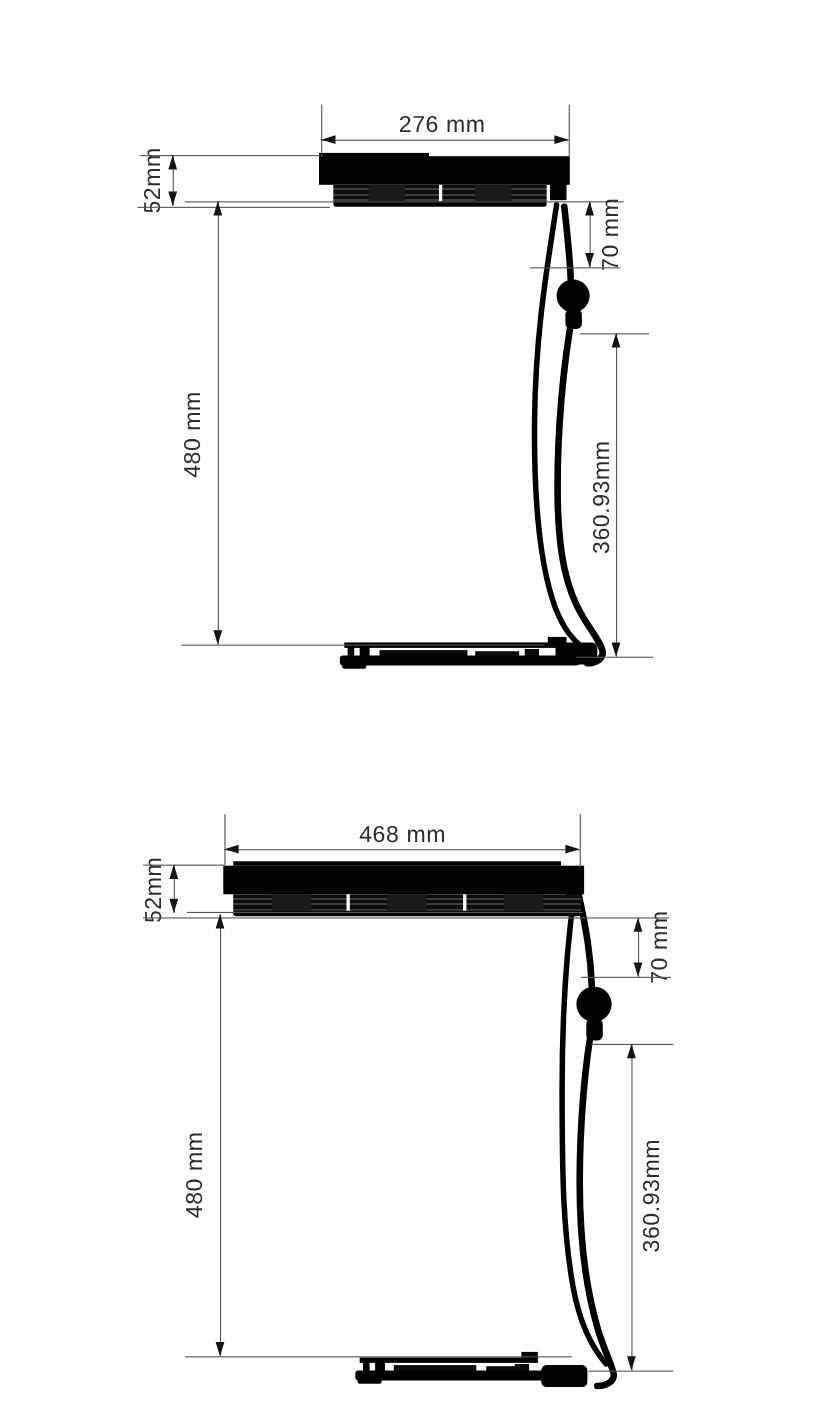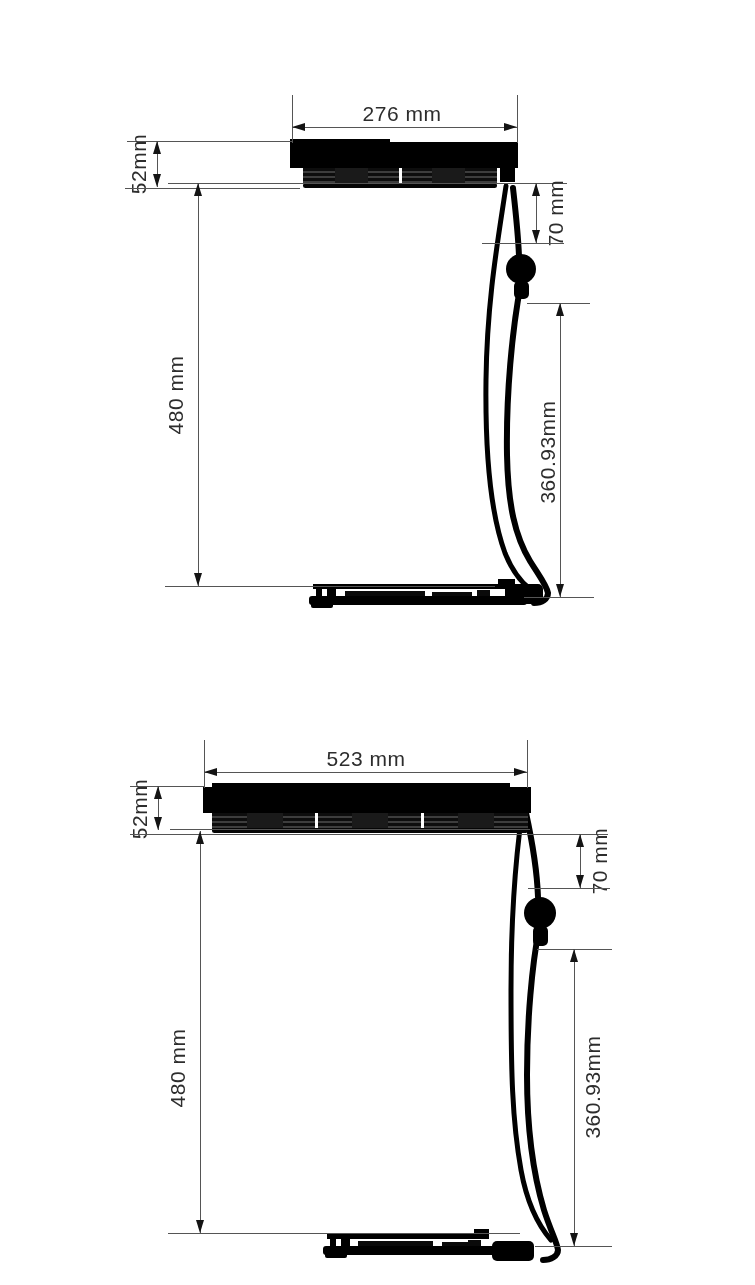--- a/index.html
+++ b/index.html
@@ -129,21 +129,21 @@
   <div class="fanhub" style="left:458px;top:163px;width:36px;height:15px;"></div>
   <div class="fangap" style="left:315px;top:163px;width:3px;height:16px;"></div>
   <div class="fangap" style="left:421px;top:163px;width:3px;height:16px;"></div>
   <div class="fanrim" style="left:212px;top:178px;width:316px;height:5px;"></div>
 
   <div class="vl" style="left:204px;top:90px;height:48px;"></div>
   <div class="vl" style="left:527px;top:90px;height:48px;"></div>
   <div class="hl" style="left:204px;top:122px;width:323px;"></div>
   <div class="arr left" style="left:204px;top:118px;"></div>
   <div class="arr right" style="left:514px;top:118px;"></div>
-  <div class="hlbl" style="left:366px;top:97px;">523 mm</div>
+  <div class="hlbl" style="left:366px;top:97px;">468 mm</div>
 
   <div class="hl" style="left:130px;top:136px;width:74px;"></div>
   <div class="vl" style="left:158px;top:136px;height:44px;"></div>
   <div class="arr up" style="left:154px;top:136px;"></div>
   <div class="arr down" style="left:154px;top:167px;"></div>
   <div class="vlbl" style="left:140px;top:159px;">52mm</div>
 
   <div class="hl" style="left:170px;top:179px;width:360px;"></div>
   <div class="hl" style="left:130px;top:184px;width:478px;"></div>
 

